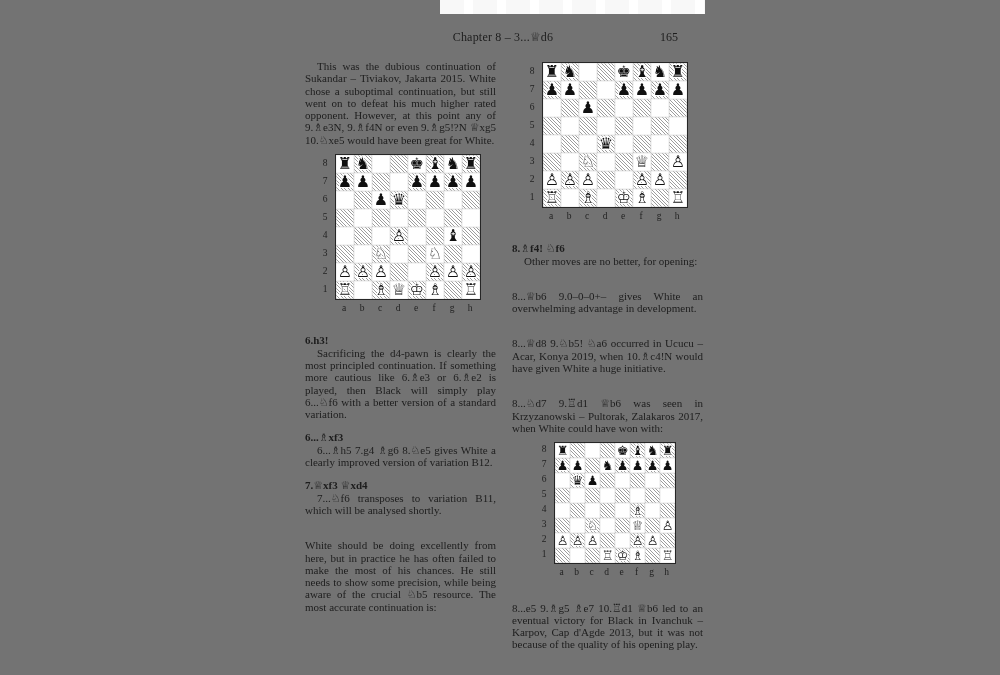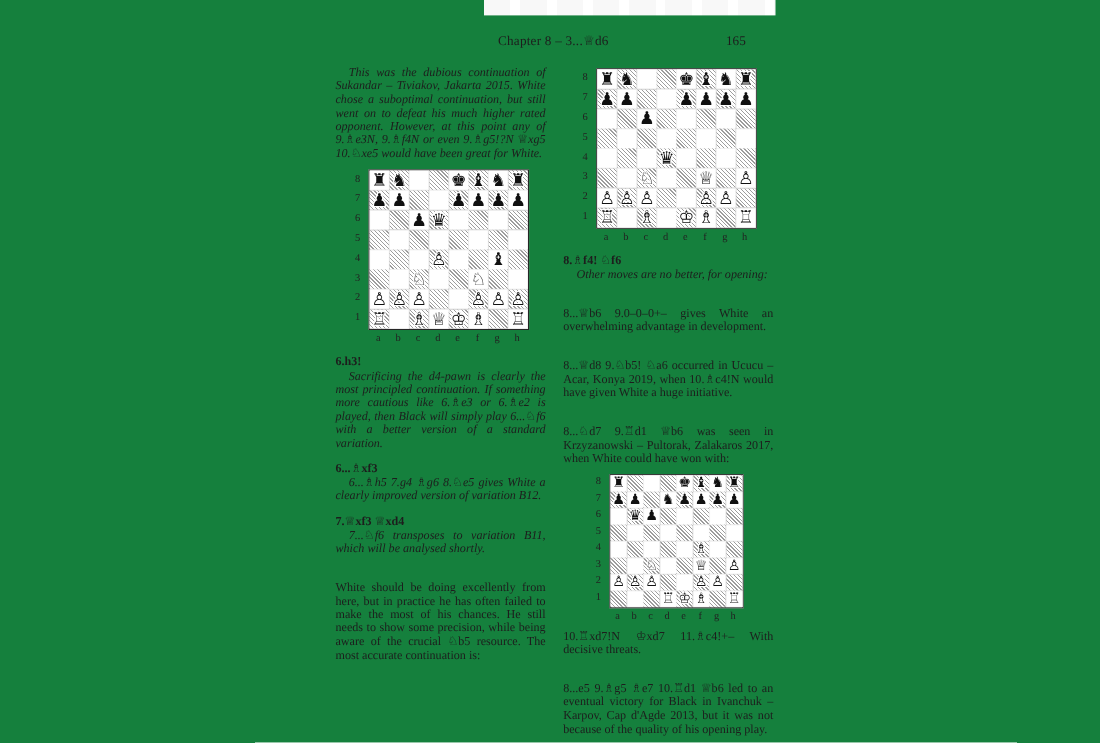--- a/index.html
+++ b/index.html
@@ -1,17 +1,17 @@
 <!DOCTYPE html>
 <html><head>
 <meta charset="utf-8">
 <style>
   html,body { margin:0; padding:0; background:#ffffff; }
   .page {
-    position:relative; width:1000px; height:675px; background:#15803d;
+    position:relative; width:1000px; height:675px; background:#737373;
     font-family:"Liberation Serif","DejaVu Sans",serif; color:#1d1d1d;
     overflow:hidden;
   }
   .scan-artifacts {
     position:absolute; top:0; left:440px; width:265px; height:14px;
     background:repeating-linear-gradient(90deg,#f8f8f8 0 24px,#ffffff 24px 33px);
   }
   .page-header {
     position:absolute; top:30px; left:305px; width:396px;
     text-align:center; font-size:12px; letter-spacing:0.2px;
@@ -20,24 +20,24 @@
     position:absolute; top:30px; left:640px; width:58px;
     text-align:center; font-size:12px;
   }
   .columns {
     position:absolute; top:57px; left:305px; width:398px;
     display:flex; gap:16px;
   }
   .col { width:191px; font-size:11px; line-height:12.3px; text-align:justify; }
   .col p { margin:0; }
   p.first { margin-top:3px; }
-  p.indent { text-indent:12px;font-style:italic; }
+  p.indent { text-indent:12px; }
   p.gap { margin-top:23px; }
   h3.move { font-size:11px; font-weight:bold; margin:11px 0 0 0; line-height:12.3px; }
-  h3.after-diagram { margin-top:9px; }
+  h3.after-diagram { margin-top:20px; }
 
   
   .diagram { width:fit-content; margin:8px auto 5px auto; }
   .diagram.top { margin-top:5px; }
   .drow { display:flex; align-items:flex-start; }
   .rank-labels { display:flex; flex-direction:column; width:10px; margin-right:5px;
                  font-size:9.5px; text-align:center; color:#222; }
   .file-labels { display:flex; margin-left:15px; margin-top:2px;
                  font-size:9.5px; text-align:center; color:#222; }
   .board { display:grid; border:1.5px solid #262626; background:#fff; }
@@ -531,18 +531,17 @@
             <span>b</span>
             <span>c</span>
             <span>d</span>
             <span>e</span>
             <span>f</span>
             <span>g</span>
             <span>h</span>
           </div>
       </div>
 
-      <p>10.♖xd7!N ♔xd7 11.♗c4!+– With decisive threats.</p>
       <p class="gap">8...e5 9.♗g5 ♗e7 10.♖d1 ♕b6 led to an eventual victory for Black in Ivanchuk – Karpov, Cap d'Agde 2013, but it was not because of the quality of his opening play.</p>
     </div>
 
   </div>
 </div>
 
 </body></html>

